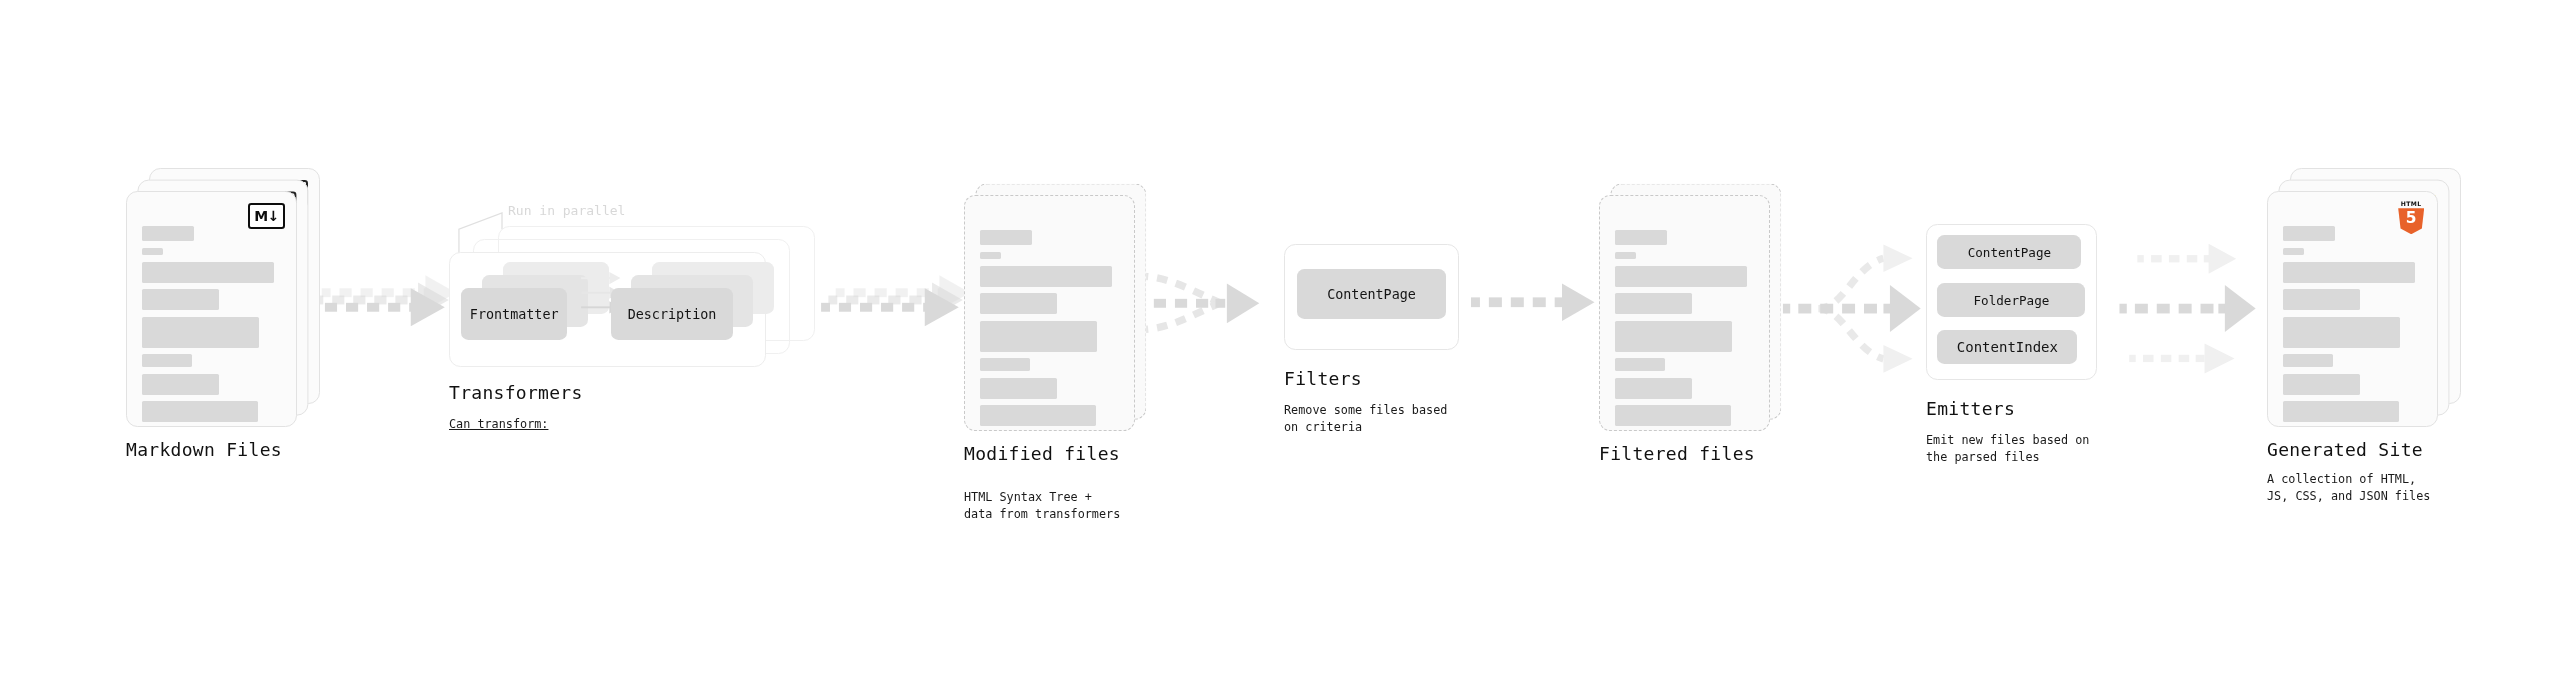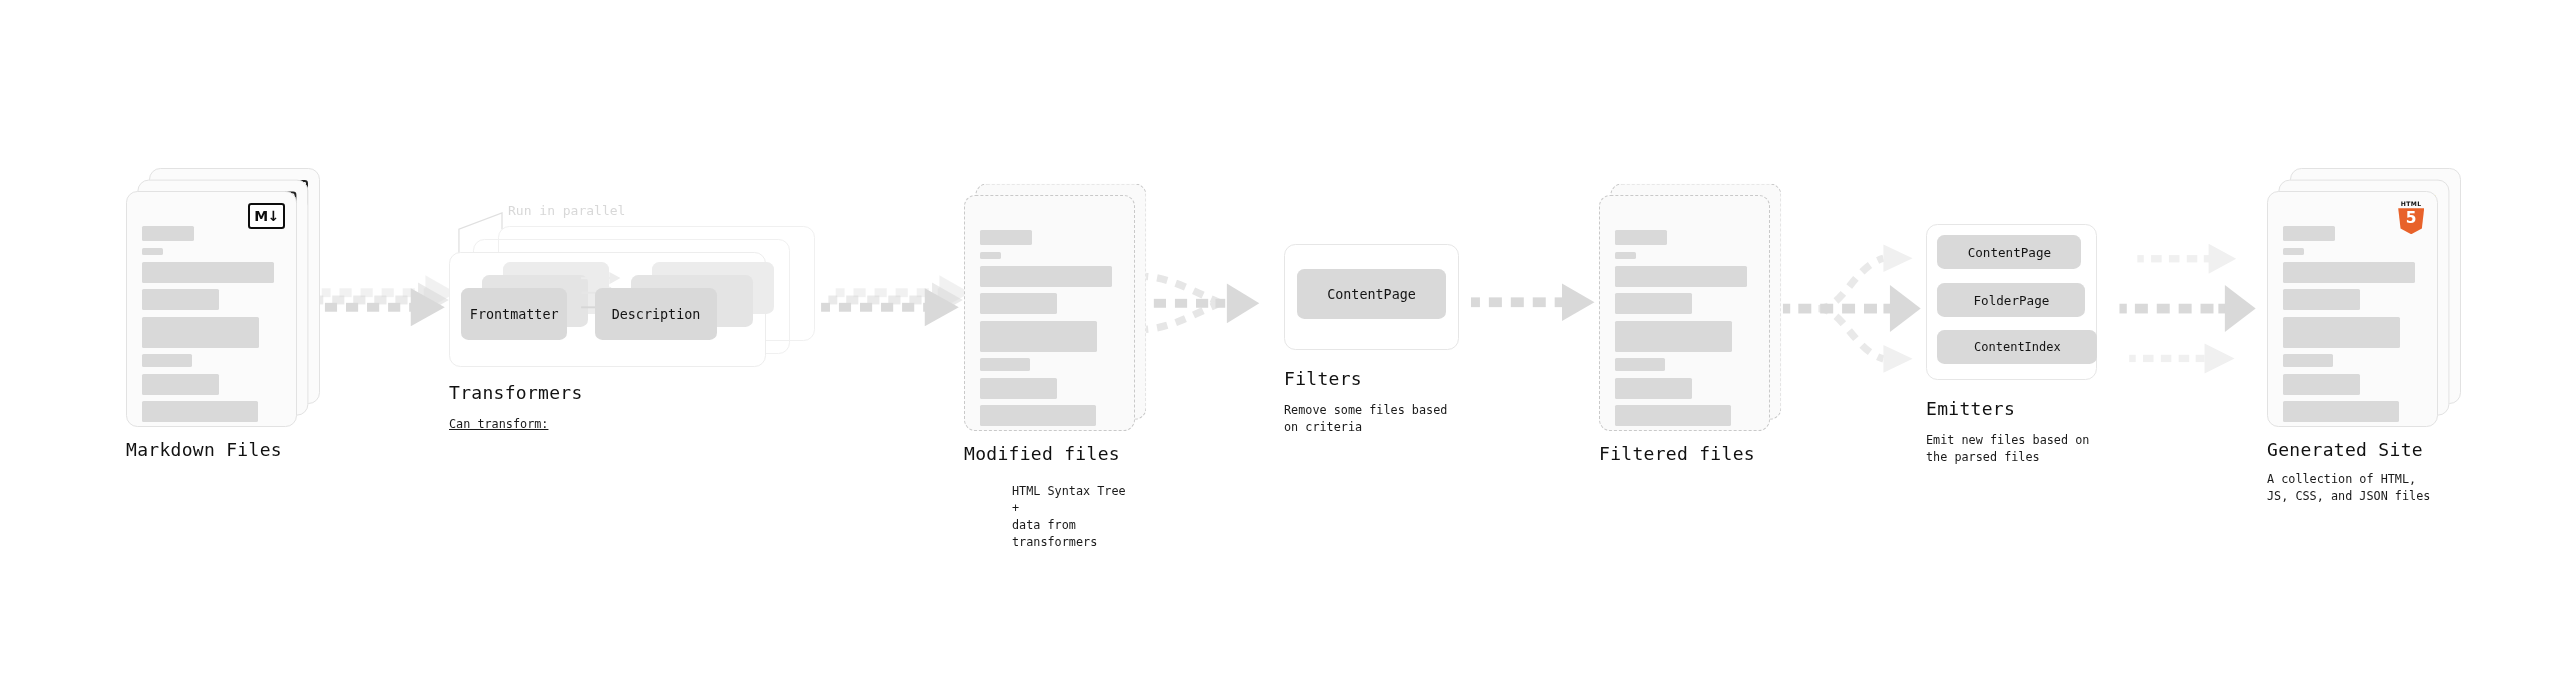--- a/index.html
+++ b/index.html
@@ -186,21 +186,21 @@
         <line x1="0" y1="28" x2="36" y2="28"></line>
           <polygon points="36,22.5 46,28 36,33.5"></polygon>
       </g>
       <g stroke="#d6d6d6" stroke-width="2.4" fill="#d6d6d6">
         <line x1="0" y1="46" x2="36" y2="46"></line>
           <polygon points="36,40.5 46,46 36,51.5"></polygon>
       </g>
     </svg>
 
     <div class="chip" style="position:absolute;left:12.2px;top:93px;width:106px;height:52px;">Frontmatter</div>
-    <div class="chip" style="position:absolute;left:146px;top:93px;width:122px;height:52px;">Description</div>
+    <div class="chip" style="position:absolute;left:162px;top:93px;width:122px;height:52px;">Description</div>
 
     <div class="title" style="position:absolute;left:0px;top:187px;">Transformers</div>
 
     <div class="sub-list" style="position:absolute;left:0px;top:221px;text-decoration:underline;">
       <div>Can transform:</div>
     </div>
   </div>
 
   <div class="arrowwrap" style="left:821px;top:268px;">
     <svg width="146" height="81" viewBox="0 0 180 100">
@@ -244,21 +244,21 @@
           <div class="bar h3" style="width:132px"></div>
           <div class="bar h3" style="width:77px"></div>
           <div class="bar h4" style="width:117px"></div>
           <div class="bar h2" style="width:50px;height:13px"></div>
           <div class="bar h3" style="width:77px"></div>
           <div class="bar h3" style="width:116px"></div>
         </div>
       </div>
     </div>
     <div class="title" style="position:absolute;left:0px;top:248px;">Modified files</div>
-    <div class="sub" style="position:absolute;left:0px;top:288px;margin-left:48px;">HTML Syntax Tree +
+    <div class="sub" style="position:absolute;left:0px;top:294px;">HTML Syntax Tree +
 data from transformers</div>
   </div>
 
   <div class="arrowwrap" style="left:1136px;top:258px;">
     <svg width="146" height="106" viewBox="0 0 180 130">
       <g stroke="#e6e6e6" stroke-width="9" fill="none" stroke-dasharray="13 11" stroke-linecap="butt">
         <path d="M2,22 C42,22 68,40 104,55"></path>
         <path d="M2,88 C42,88 68,70 104,55"></path>
       </g>
       <g fill="#d9d9d9">
@@ -331,21 +331,21 @@
           <rect x="132" y="86" width="10" height="12"></rect>
         <polygon points="140,63 178,92 140,121"></polygon>
       </g>
     </svg>
   </div>
 
   <div class="node" style="left:1926px;top:224px;width:268px;height:260px;">
     <div class="groupbox" style="left:0px;top:0px;width:171px;height:156px;"></div>
     <div class="chip" style="position:absolute;left:11.4px;top:11.4px;width:144px;height:34px;font-size:12.6px;">ContentPage</div>
     <div class="chip" style="position:absolute;left:11.4px;top:59px;width:148px;height:34px;font-size:12.6px;">FolderPage</div>
-    <div class="chip" style="position:absolute;left:11.4px;top:106px;width:160px;height:34px;font-size:12px;">ContentIndex</div>
+    <div class="chip" style="position:absolute;left:11.4px;top:106px;width:140px;height:34px;font-size:14px;">ContentIndex</div>
     <div class="title" style="position:absolute;left:0px;top:174px;">Emitters</div>
     <div class="sub" style="position:absolute;left:0px;top:208px;">Emit new files based on
 the parsed files</div>
   </div>
 
   <div class="arrowwrap" style="left:2113px;top:234px;">
     <svg width="154" height="150" viewBox="0 0 190 185">
       <g fill="#f0f0f0">
         <rect x="30" y="26" width="8" height="9"></rect>
           <rect x="47" y="26" width="13" height="9"></rect>

